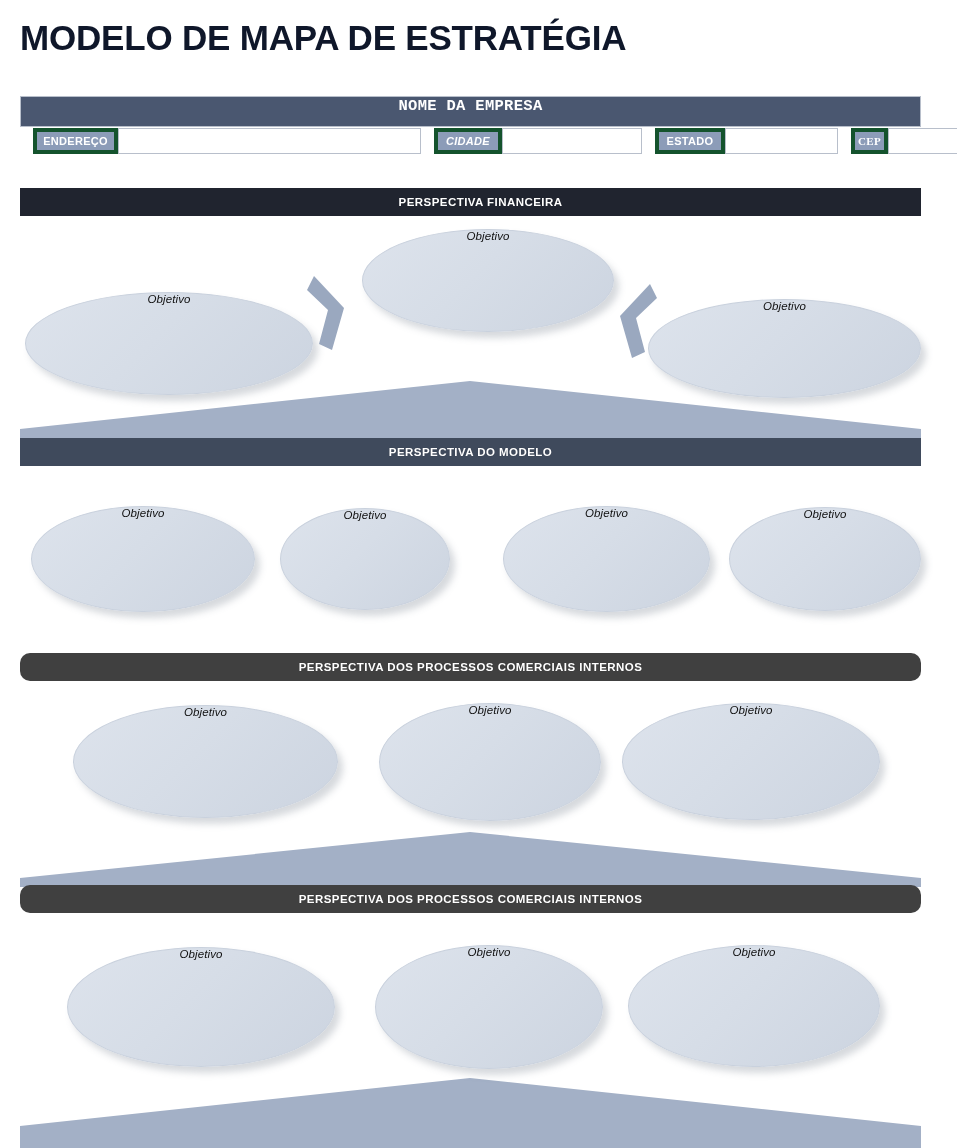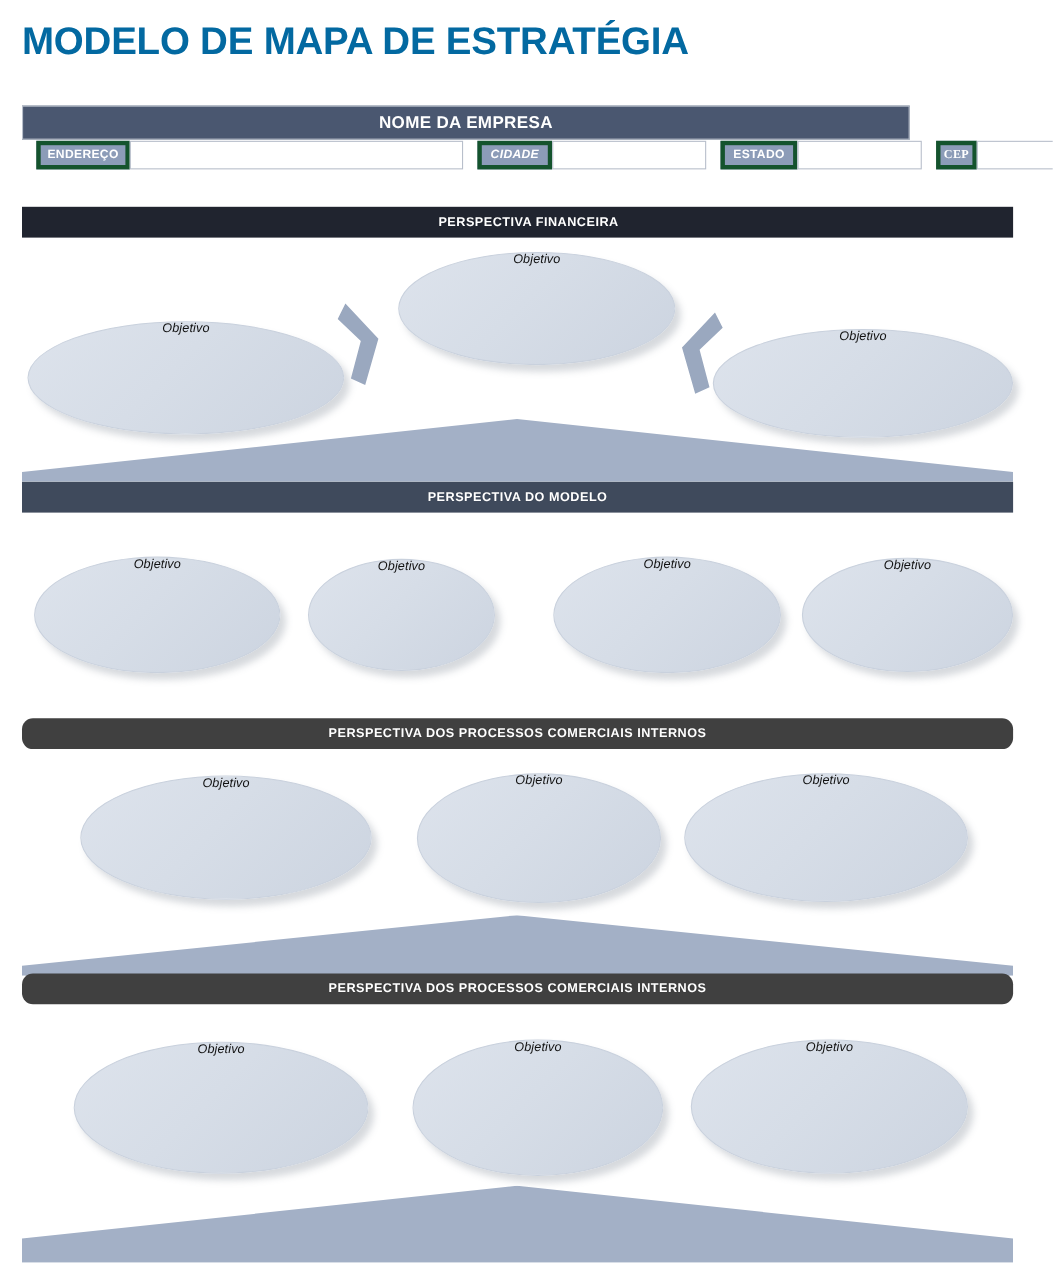--- a/index.html
+++ b/index.html
@@ -26,42 +26,42 @@
 
   
   .page-title {
     position: absolute;
     left: 20px;
     top: 16px;
     width: 900px;
     font-size: 35px;
     font-weight: bold;
     letter-spacing: -0.2px;
-    color: #0369a1;
+    color: #0f172a;
     line-height: 44px;
     white-space: nowrap;
   }
 
   
   .company-band {
     position: absolute;
     left: 20px;
     top: 96px;
-    width: 807px;
+    width: 901px;
     height: 31px;
     background: #4a5770;
     border: 1px solid #b8bfcb;
     box-sizing: border-box;
     color: #ffffff;
     font-size: 15.5px;
     font-weight: bold;
     letter-spacing: 0.3px;
     display: flex;
-    align-items: center;
-    justify-content: center;
+    justify-content: center;
+    font-family: Liberation Mono, monospace;
   }
 
   .addr-row {
     position: absolute;
     left: 20px;
     top: 128px;
     width: 901px;
     height: 26px;
     display: flex;
     box-sizing: border-box;

